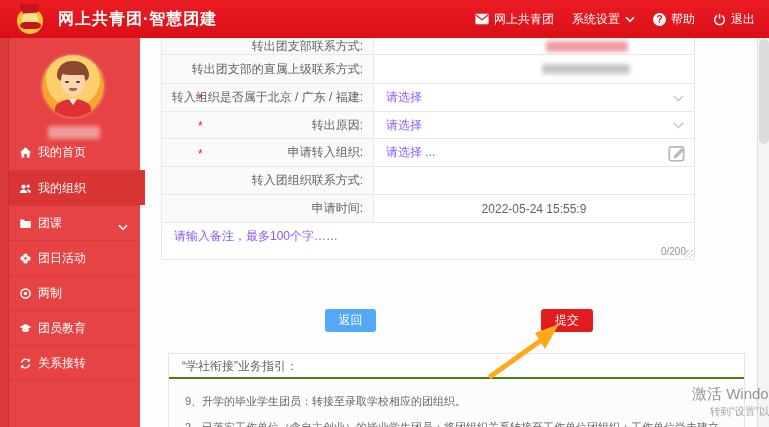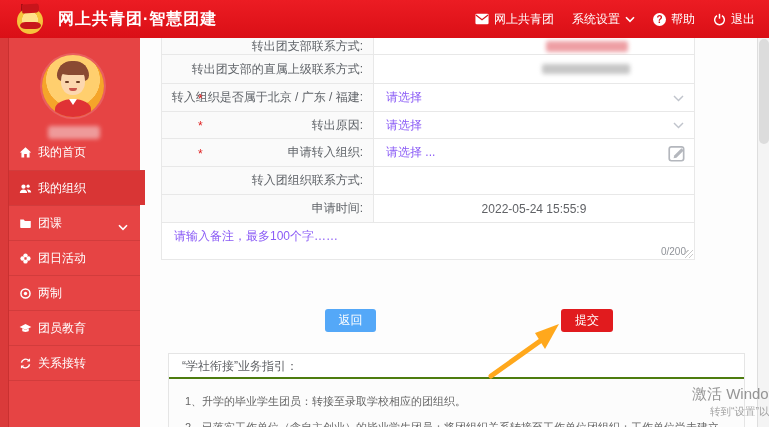--- a/index.html
+++ b/index.html
@@ -76,21 +76,21 @@
   .edit-btn { position:absolute; right:7px; top:50%; transform:translateY(-50%); width:20px; height:20px; cursor:pointer; }
   .centerval { width:100%; text-align:center; padding-right:12px; }
   .fv.note { align-items:flex-start; padding-top:5px;text-align:right; }
   .counter { position:absolute; right:8px; bottom:2px; font-size:10px; color:#909399; }
   .resize-grip { position:absolute; right:1px; bottom:1px; width:8px; height:8px;
     background:repeating-linear-gradient(135deg,transparent 0 2px,#c9c9c9 2px 3px); cursor:nwse-resize; }
 
   .btn { position:absolute; height:23px; border:none; border-radius:3px; color:#fff; font-size:12px;
     font-family:inherit; cursor:pointer; }
   .btn-back { left:185px; top:271px; width:51px; background:#54a8f8; }
-  .btn-submit { left:401px; top:271px; width:52px; background:#e11b1e;margin-left:20px; }
+  .btn-submit { left:401px; top:271px; width:52px; background:#e11b1e; }
 
   .arrow-svg { position:absolute; left:345px; top:284px; z-index:15; pointer-events:none; }
 
   .guide { position:absolute; left:28px; top:315px; width:577px; height:130px;
     border:1px solid #e5e5e5; background:#fcfcfc; }
   .guide-hd { height:25px; line-height:25px; padding-left:13px; background:#fff;
     border-bottom:2px solid #4d7c0f; font-size:12px; color:#606266; }
   .guide-bd { padding:13px 16px 0 16px; font-size:11px; color:#666; line-height:1.75; }
   .guide-item + .guide-item { margin-top:7px; }
 
@@ -348,21 +348,21 @@
   <button class="btn btn-submit">提交</button>
 
   <svg class="arrow-svg" width="92" height="60" viewBox="0 0 92 60">
     <line x1="6" y1="54" x2="58" y2="17" stroke="#ffa81c" stroke-width="5" stroke-linecap="round"></line>
     <polygon points="74,2 50,11 60,27" fill="#ffa81c"></polygon>
   </svg>
 
   <div class="guide">
     <div class="guide-hd">“学社衔接”业务指引：</div>
     <div class="guide-bd">
-      <div class="guide-item">1、升学的毕业学生团员：转接至录取学校相应的团组织。</div>
+      <div class="guide-item">9、升学的毕业学生团员：转接至录取学校相应的团组织。</div>
       <div class="guide-item">2、已落实工作单位（含自主创业）的毕业学生团员：将团组织关系转接至工作单位团组织；工作单位尚未建立团组织的, 应转至其经常居住地或工作单位所在地的乡镇街道“流动团员团支部”。</div>
     </div>
   </div>
 </div>
 
 <div class="scrollbar">
   <div class="scroll-thumb"></div>
 </div>
 
 <div class="watermark">

